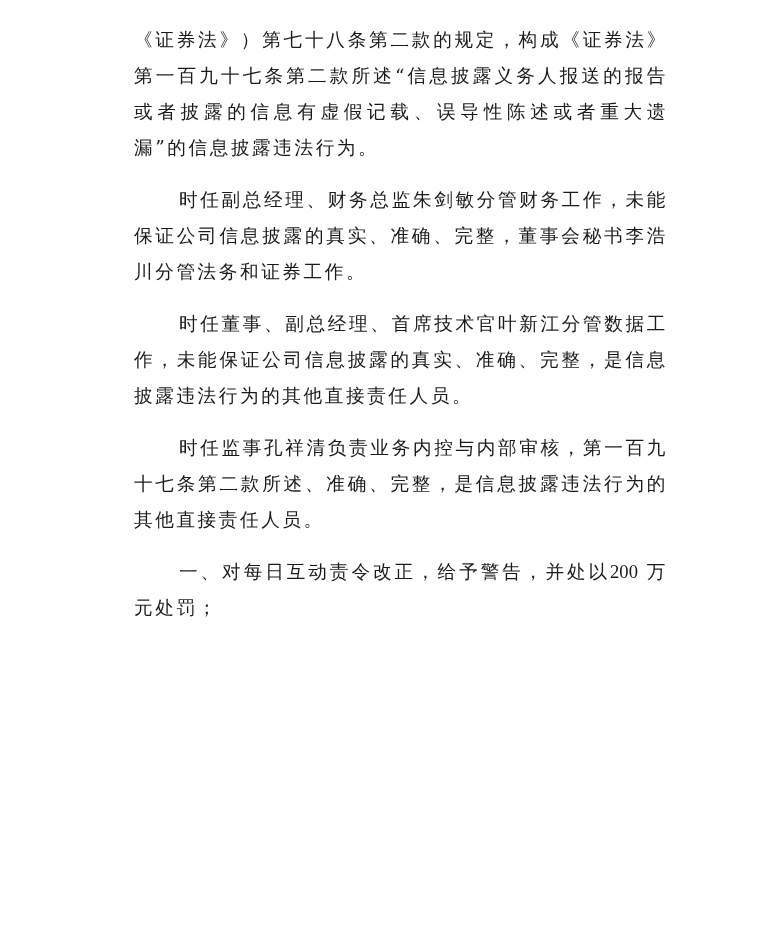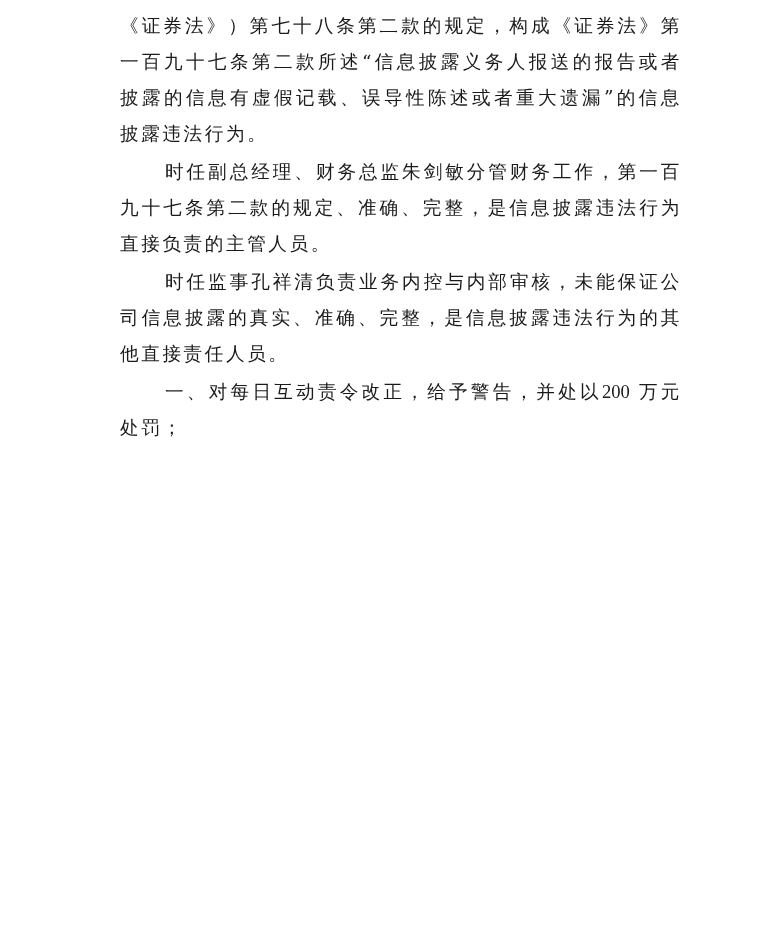--- a/index.html
+++ b/index.html
@@ -7,27 +7,28 @@
   .page {
     position: absolute;
     left: 118px;
     top: 6px;
     width: 566px;
     font-family: "DejaVu Serif", "Liberation Serif", serif;
     font-size: 18.6px;
     color: #1a1a1a;
     line-height: 36px;
   }
-  .para { margin: 2px; text-align: justify; text-justify: inter-character; letter-spacing: 2.6px; }
+  .para { margin: 16px; text-align: justify; text-justify: inter-character; letter-spacing: 2.6px; }
   .para.indent { text-indent: 45px; }
   .para .num { font-family: "Liberation Serif", serif; letter-spacing: 0; }
 </style>
 </head>
 <body>
 
 <div class="page">
   <p class="para">《证券法》）第七十八条第二款的规定，构成《证券法》第一百九十七条第二款所述“信息披露义务人报送的报告或者披露的信息有虚假记载、误导性陈述或者重大遗漏”的信息披露违法行为。</p>
-  <p class="para indent">时任副总经理、财务总监朱剑敏分管财务工作，第一百九十七条第二款的规定、准确、完整，是信息披露违法行为直接负责的主管人员。</p>
-  <p class="para indent">时任监事孔祥清负责业务内控与内部审核，未能保证公司信息披露的真实、准确、完整，是信息披露违法行为的其他直接责任人员。</p>
+  <p class="para indent">时任副总经理、财务总监朱剑敏分管财务工作，未能保证公司信息披露的真实、准确、完整，董事会秘书李浩川分管法务和证券工作。</p>
+  <p class="para indent">时任董事、副总经理、首席技术官叶新江分管数据工作，未能保证公司信息披露的真实、准确、完整，是信息披露违法行为的其他直接责任人员。</p>
+  <p class="para indent">时任监事孔祥清负责业务内控与内部审核，第一百九十七条第二款所述、准确、完整，是信息披露违法行为的其他直接责任人员。</p>
 
   <p class="para indent"><span>一、对每日互动责令改正，给予警告，并处以</span><span class="num">200</span> <span>万元处罚；</span></p>
 
 </div>
 
 </body></html>

